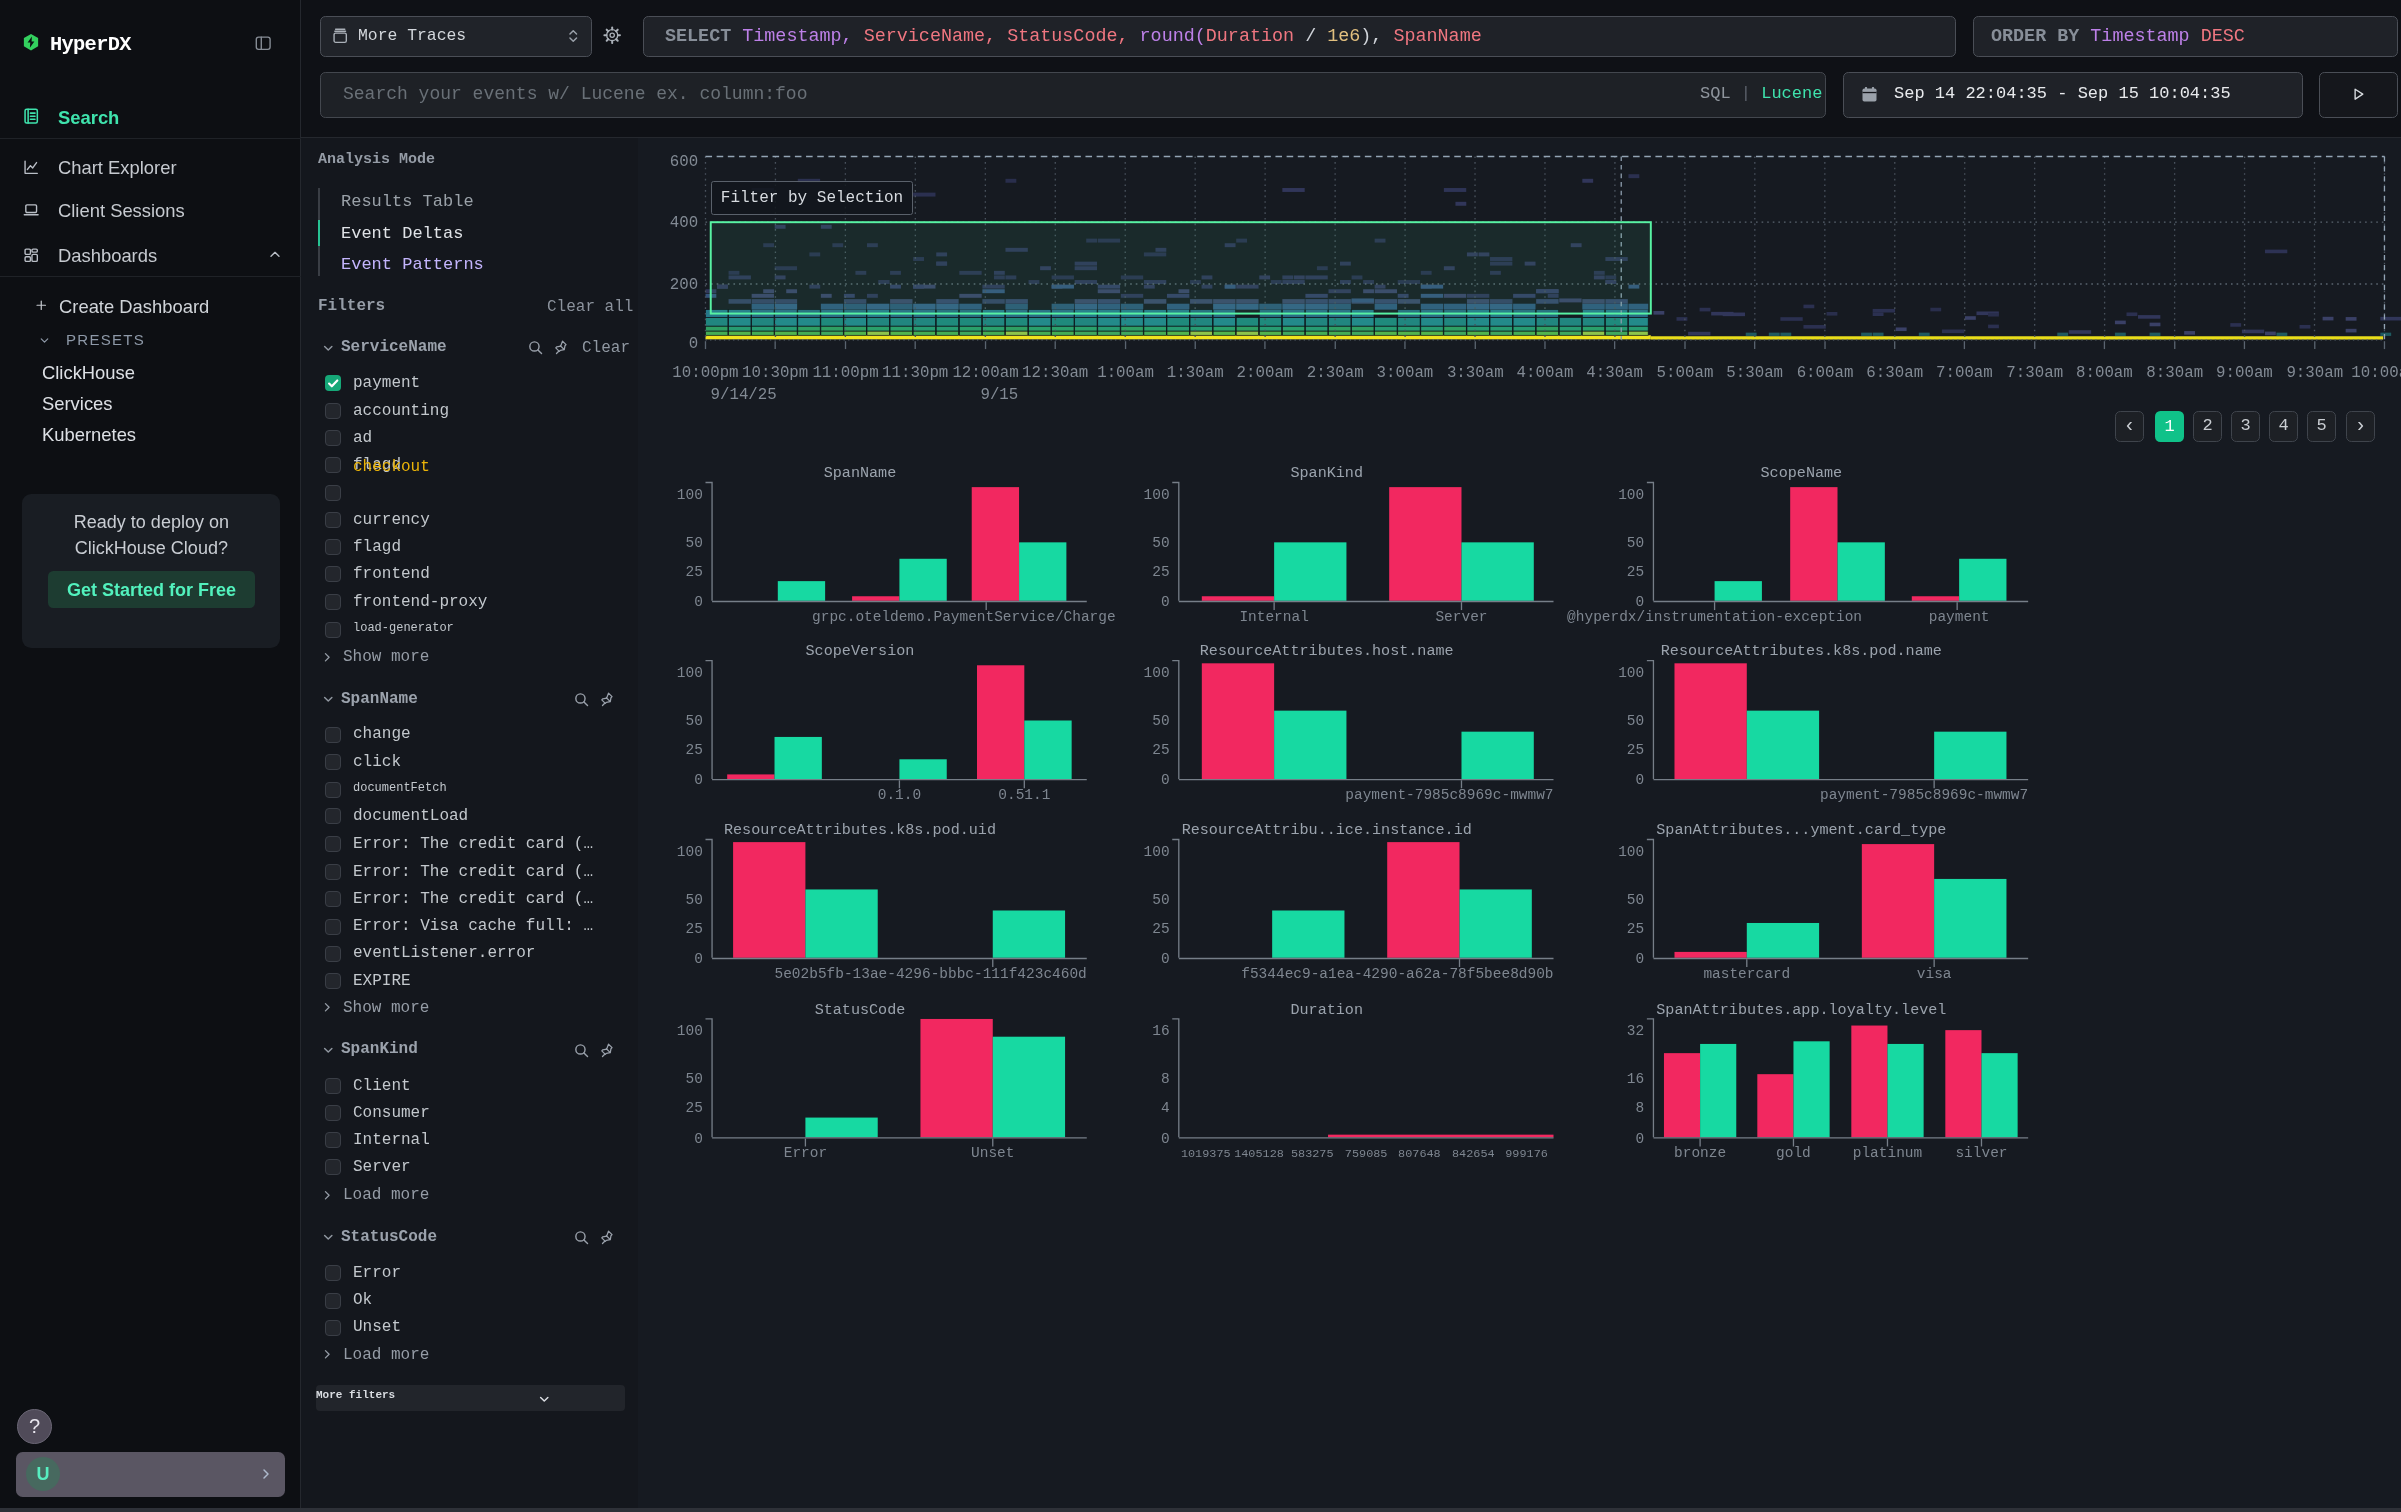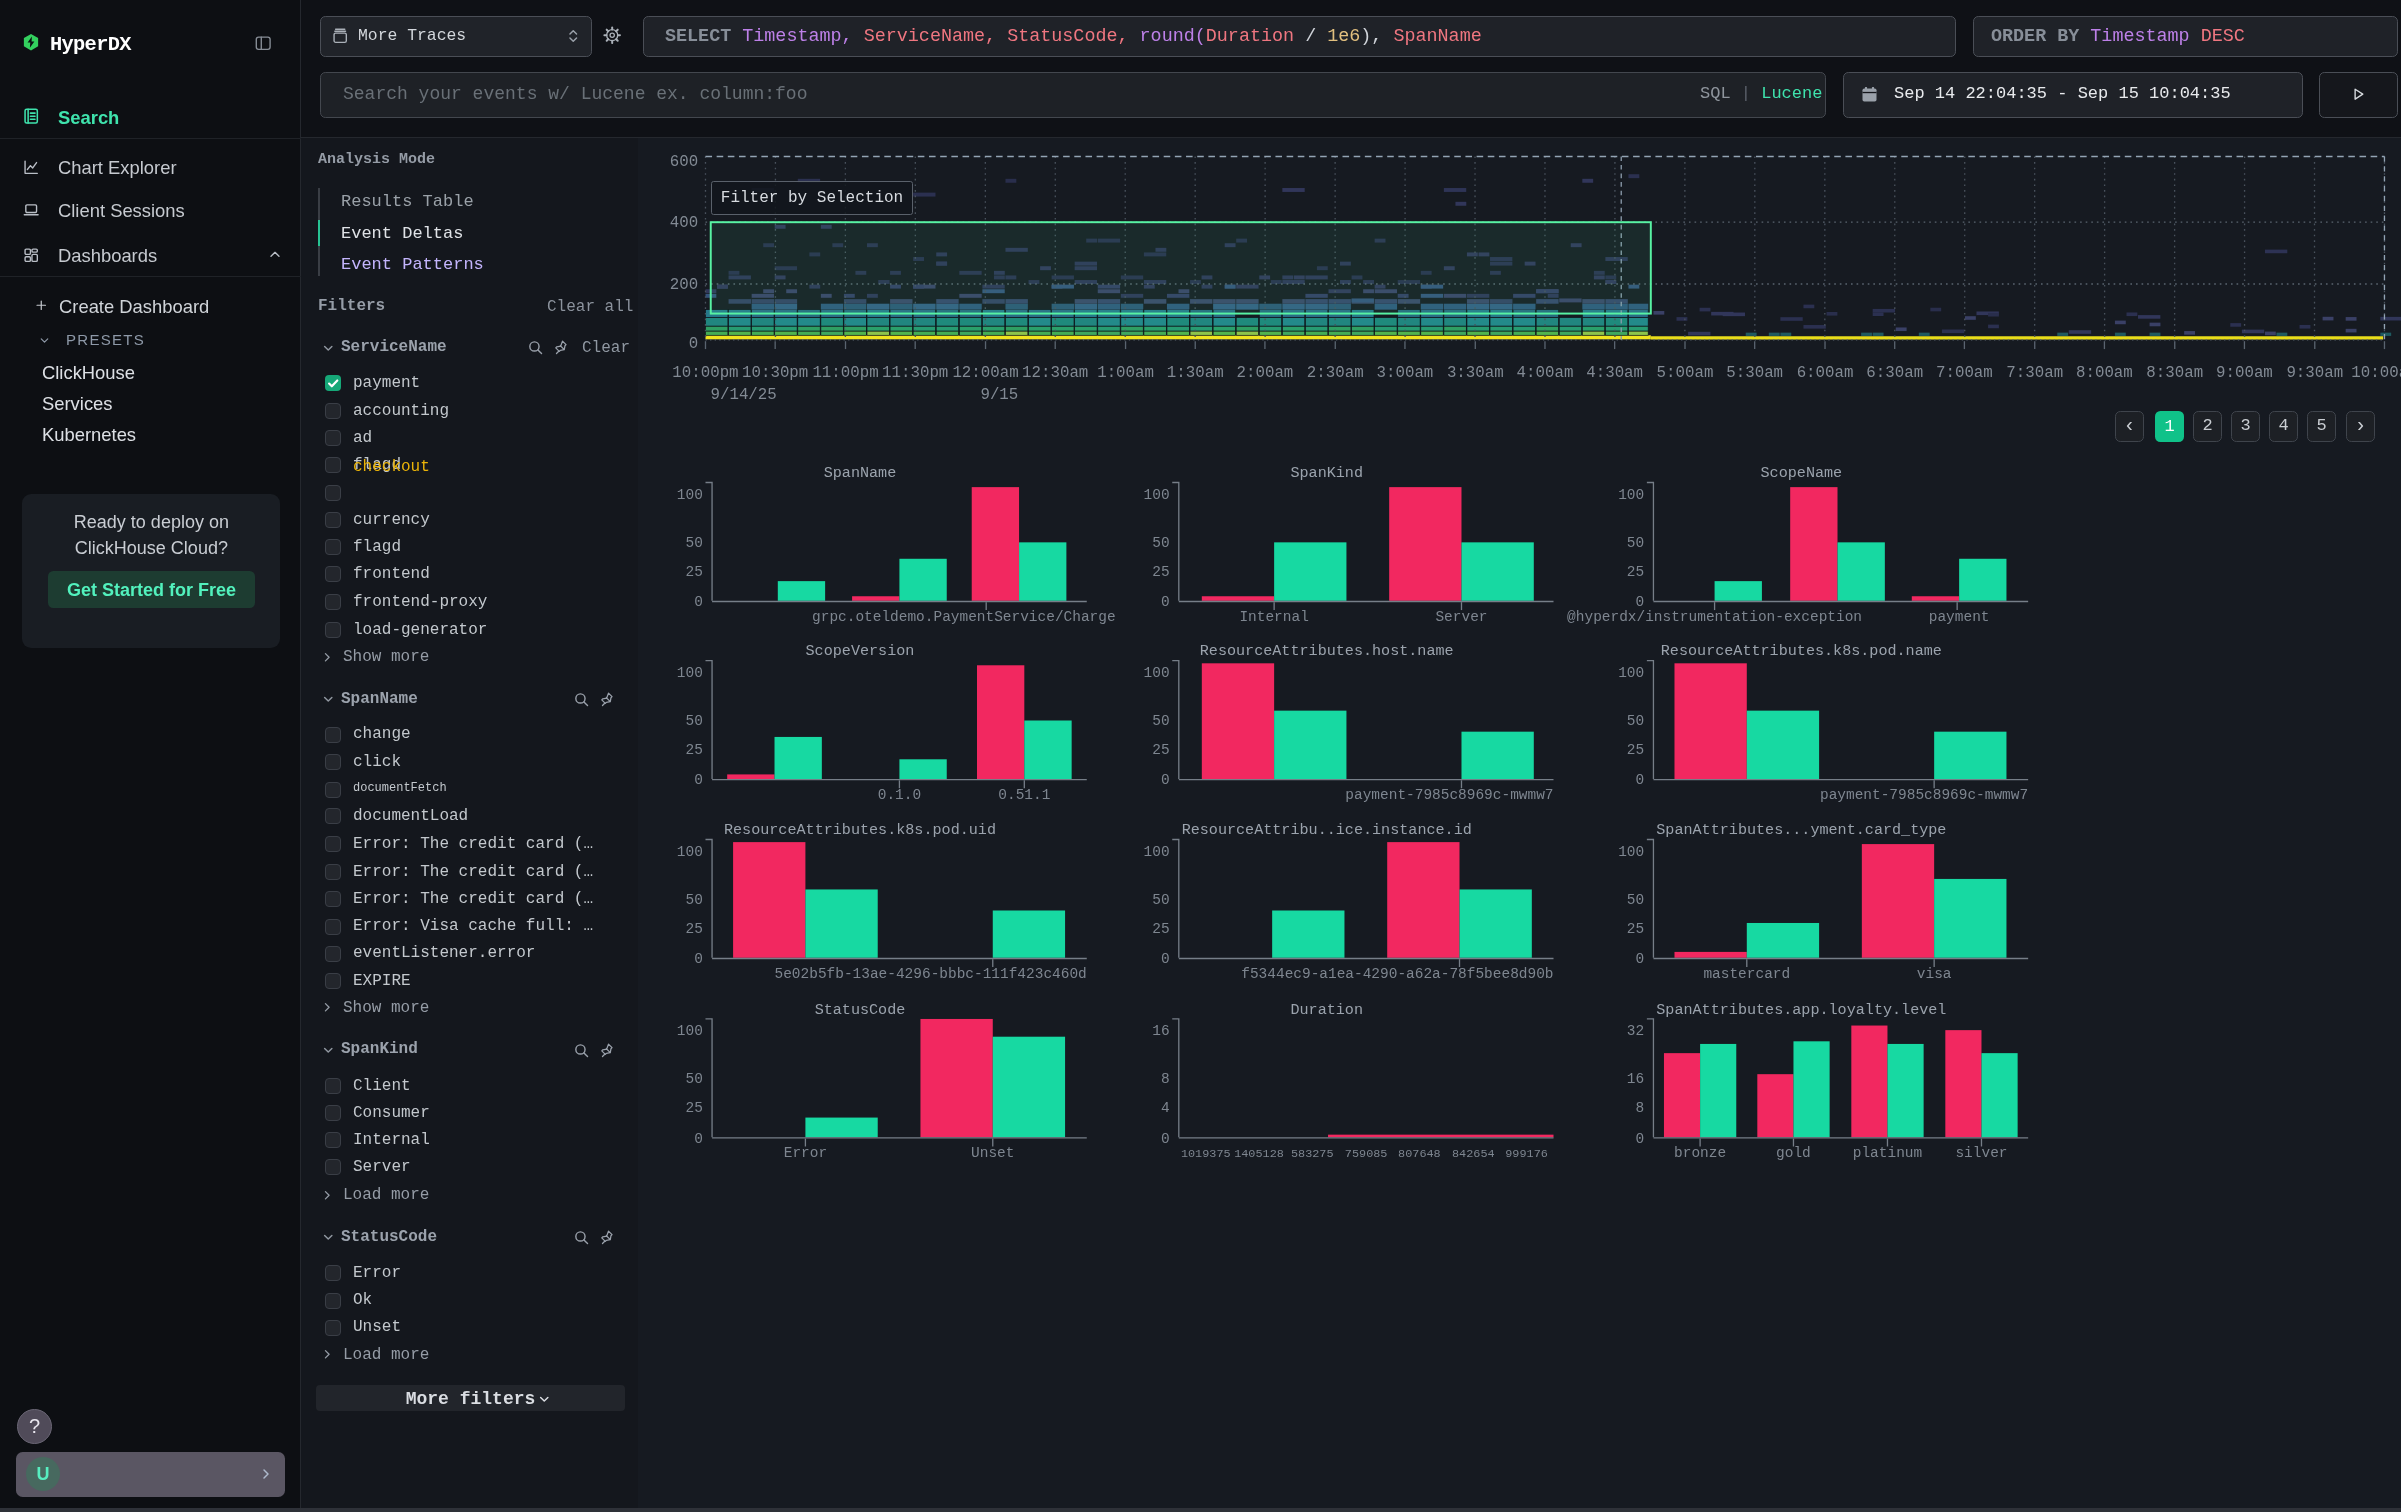--- a/index.html
+++ b/index.html
@@ -155,21 +155,21 @@
 <div class="abs" style="left:353px;top:458px;font-size:16px;color:#eab308">checkout</div>
 <div style="position:absolute;left:325px;top:512px;width:16.4px;height:16.4px;border-radius:4px;background:#23262c;border:1px solid #3a3e46"></div>
 <div class="abs" style="left:353px;top:511px;font-size:16px;color:#c3c8cd">currency</div>
 <div style="position:absolute;left:325px;top:539px;width:16.4px;height:16.4px;border-radius:4px;background:#23262c;border:1px solid #3a3e46"></div>
 <div class="abs" style="left:353px;top:538px;font-size:16px;color:#c3c8cd">flagd</div>
 <div style="position:absolute;left:325px;top:566px;width:16.4px;height:16.4px;border-radius:4px;background:#23262c;border:1px solid #3a3e46"></div>
 <div class="abs" style="left:353px;top:565px;font-size:16px;color:#c3c8cd">frontend</div>
 <div style="position:absolute;left:325px;top:594px;width:16.4px;height:16.4px;border-radius:4px;background:#23262c;border:1px solid #3a3e46"></div>
 <div class="abs" style="left:353px;top:593px;font-size:16px;color:#c3c8cd">frontend-proxy</div>
 <div style="position:absolute;left:325px;top:622px;width:16.4px;height:16.4px;border-radius:4px;background:#23262c;border:1px solid #3a3e46"></div>
-<div class="abs" style="left:353px;top:621px;font-size:16px;color:#c3c8cd">load-generator</div>
+<div class="abs" style="left:353px;top:621px;font-size:12px;color:#c3c8cd">load-generator</div>
 <svg style="position:absolute;left:320px;top:650px" width="14.5" height="14.5" viewBox="0 0 24 24" fill="none" stroke="#959ca6" stroke-width="2.2" stroke-linecap="round" stroke-linejoin="round">
     <path d="M9 6 l6 6 -6 6"></path>
   </svg>
 <div class="abs" style="left:343px;top:648px;font-size:16px;color:#959ca6">Show more</div>
 <svg style="position:absolute;left:321px;top:692px" width="14.5" height="14.5" viewBox="0 0 24 24" fill="none" stroke="#9097a0" stroke-width="2.4" stroke-linecap="round" stroke-linejoin="round">
     <path d="M6 9 l6 6 6-6"></path>
   </svg>
 <div class="abs" style="left:341px;top:690px;font-weight:bold;font-size:16px;color:#9ba2ac">SpanName</div>
 <svg style="position:absolute;left:573px;top:691px" width="17" height="17" viewBox="0 0 24 24" fill="none" stroke="#9aa1ab" stroke-width="2.0" stroke-linecap="round" stroke-linejoin="round">
     <circle cx="10.5" cy="10.5" r="6.5"></circle>
@@ -243,21 +243,21 @@
 <div class="abs" style="left:353px;top:1264px;font-size:16px;color:#c3c8cd">Error</div>
 <div style="position:absolute;left:325px;top:1293px;width:16.4px;height:16.4px;border-radius:4px;background:#23262c;border:1px solid #3a3e46"></div>
 <div class="abs" style="left:353px;top:1291px;font-size:16px;color:#c3c8cd">Ok</div>
 <div style="position:absolute;left:325px;top:1320px;width:16.4px;height:16.4px;border-radius:4px;background:#23262c;border:1px solid #3a3e46"></div>
 <div class="abs" style="left:353px;top:1318px;font-size:16px;color:#c3c8cd">Unset</div>
 <svg style="position:absolute;left:320px;top:1347px" width="14.5" height="14.5" viewBox="0 0 24 24" fill="none" stroke="#959ca6" stroke-width="2.2" stroke-linecap="round" stroke-linejoin="round">
     <path d="M9 6 l6 6 -6 6"></path>
   </svg>
 <div class="abs" style="left:343px;top:1346px;font-size:16px;color:#959ca6">Load more</div>
 <div class="abs" style="left:316px;top:1385px;width:309px;height:26px;background:#22252b;border-radius:4px"></div>
-<div class="abs" style="left:316px;top:1389px;width:309px;text-align:center;font-weight:bold;font-size:18px;color:#dadde2">More filters</div>
+<div class="abs" style="left:316px;top:1389px;width:309px;text-align:left;font-weight:bold;font-size:11px;color:#dadde2">More filters</div>
 <svg style="position:absolute;left:537px;top:1392px" width="14.5" height="14.5" viewBox="0 0 24 24" fill="none" stroke="#dadde2" stroke-width="2.4" stroke-linecap="round" stroke-linejoin="round">
     <path d="M6 9 l6 6 6-6"></path>
   </svg>
 <svg class="abs" style="left:0;top:0" width="2401" height="1512" viewBox="0 0 3652 2300">
     <rect x="1073" y="510.0" width="1438" height="6.2" fill="#f0e41e"></rect>
     <rect x="2511" y="511.5" width="1114" height="5" fill="#e8dc1a"></rect>
     <rect x="1073.0" y="503.5" width="34.1" height="6.5" fill="#44ad55" stroke="#0e1218" stroke-width="1"></rect>
     <rect x="1073.0" y="496.0" width="34.1" height="7.5" fill="#2f9f63" stroke="#0e1218" stroke-width="1"></rect>
     <rect x="1073.0" y="483.0" width="34.1" height="13" fill="#21867f" stroke="#0e1218" stroke-width="1"></rect>
     <rect x="1073.0" y="471.0" width="34.1" height="12" fill="#26788a" stroke="#0e1218" stroke-width="1"></rect>

